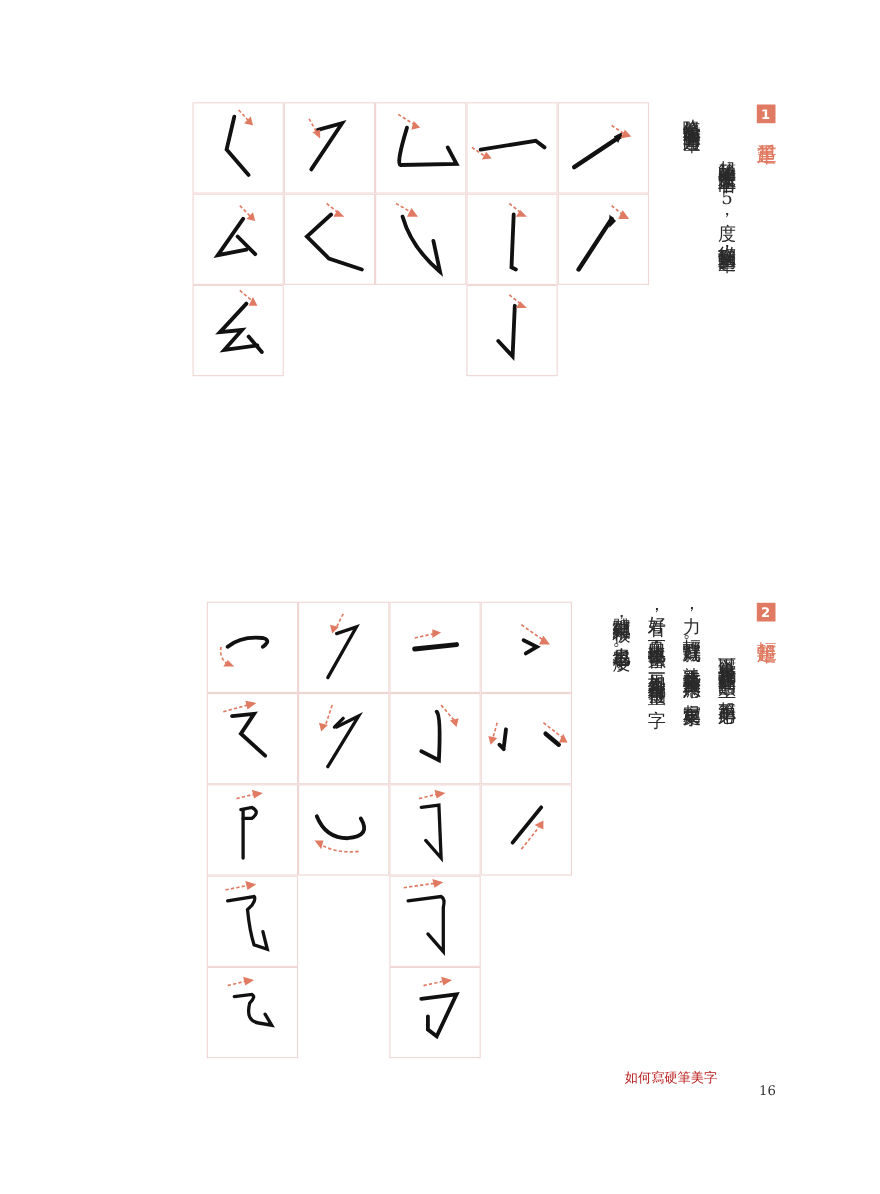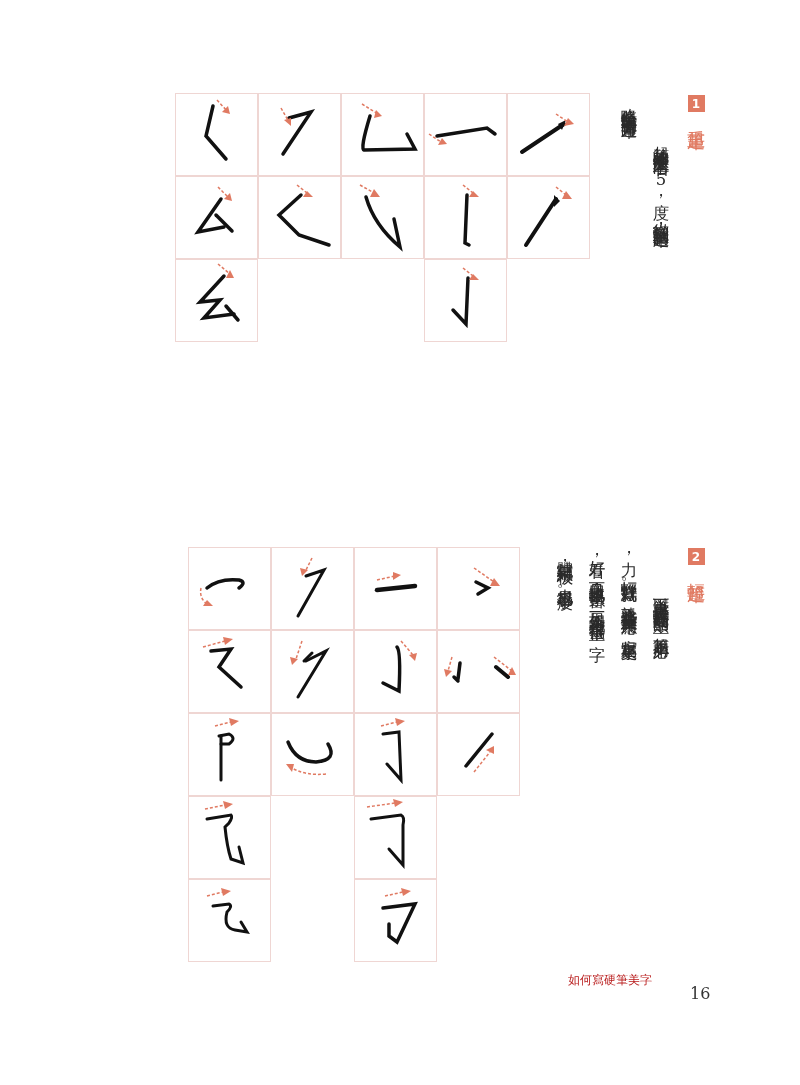--- a/index.html
+++ b/index.html
@@ -26,21 +26,21 @@
   .head-title {
     writing-mode: vertical-rl; text-orientation: upright;
     color: #e07a62; font-size: 18px; letter-spacing: 1px; margin-top: 4px;
     font-family: "DejaVu Sans", sans-serif;
   }
   .footer {
     position: absolute; top: 972px; left: 568px; font-size: 12px; color: #b91c1c;
     font-family: "DejaVu Sans", sans-serif;
   }
   .page-num {
-    position: absolute; top: 984px; left: 690px; font-size: 16px; color: #333;
+    position: absolute; top: 984px; left: 690px; font-size: 12px; color: #333;
   }
 </style>
 </head>
 <body>
 
 <div class="section-head" style="left:684px; top:95px;">
   <div class="badge">1</div>
   <div class="head-title">重起筆</div>
 </div>
 

